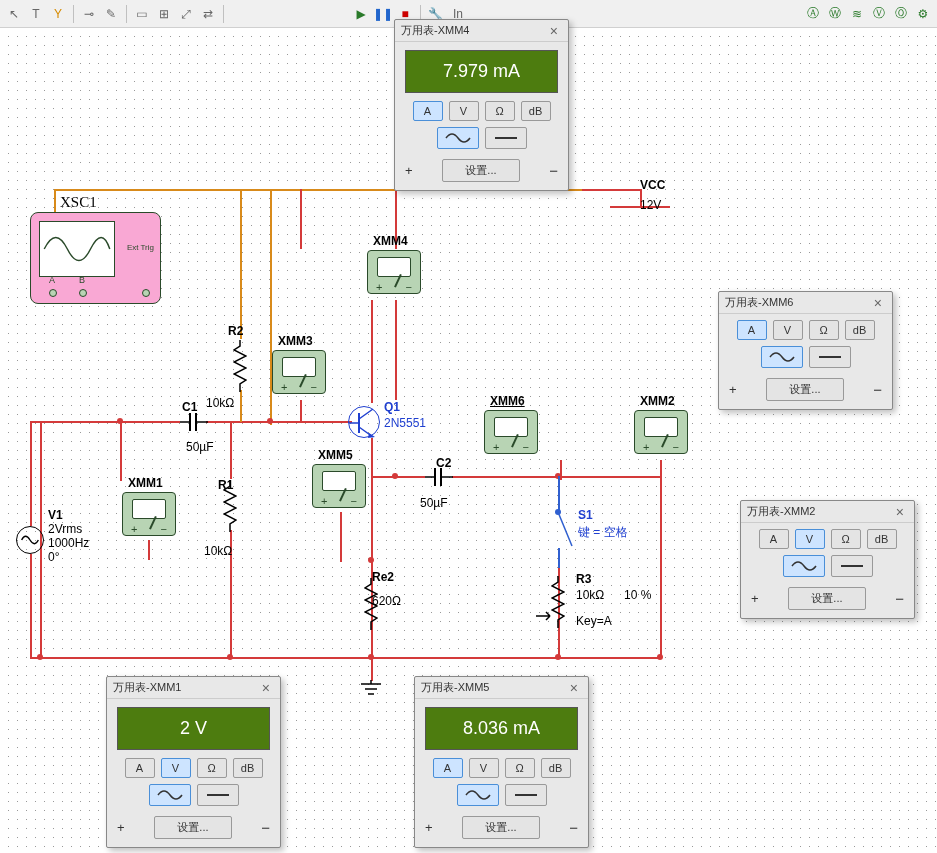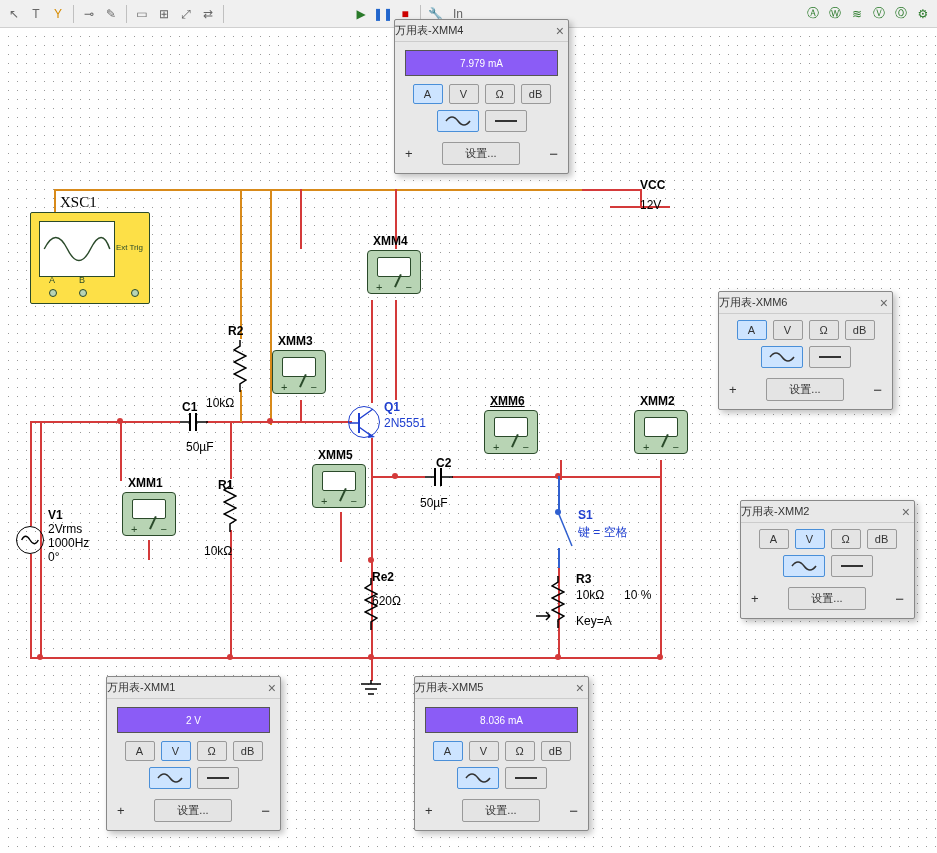--- a/index.html
+++ b/index.html
@@ -51,40 +51,40 @@
     background: #e8e8e8;
     border: 1px solid #888;
     border-radius: 2px;
     box-shadow: 3px 3px 6px rgba(0,0,0,0.25);
   }
   .mm-title {
     height: 22px;
     display: flex;
     align-items: center;
     justify-content: space-between;
-    padding: 0 0;
+    padding: 0 6px;
     font-size: 11px;
     color: #333;
     border-bottom: 1px solid #ccc;
   }
   .mm-close {
     color: #666;
     font-size: 14px;
     line-height: 1;
     padding: 0 4px;
   }
   .mm-display {
     margin: 8px 10px;
-    height: 26px;
-    background: #8b5cf6;
+    height: 43px;
+    background: #4d7c0f;
     color: #fff;
     display: flex;
     align-items: center;
     justify-content: center;
-    font-size: 10px;
+    font-size: 18px;
     font-weight: 500;
     border: 1px solid #555;
   }
   .mm-row {
     display: flex;
     justify-content: center;
     gap: 6px;
     margin: 6px 0;
   }
   .mm-btn {
@@ -186,24 +186,24 @@
     bottom: 0px;
     font-size: 11px;
     color: #2a4a2a;
   }
   .mm-icon .sign.p { left: 8px; }
   .mm-icon .sign.m { right: 8px; }
 
   
   .scope {
     position: absolute;
-    width: 120px; height: 92px;
-    background: #fde047;
+    width: 131px; height: 92px;
+    background: #f9a8d4;
     border: 1.5px solid #2a4a2a;
-    border-radius: 2px;
+    border-radius: 8px;
   }
   .scope-screen {
     position: absolute;
     left: 8px; top: 8px;
     width: 76px; height: 56px;
     background: #fff;
     border: 1px solid #2a4a2a;
   }
   .scope-screen svg { width: 100%; height: 100%; }
   .scope-ext {

